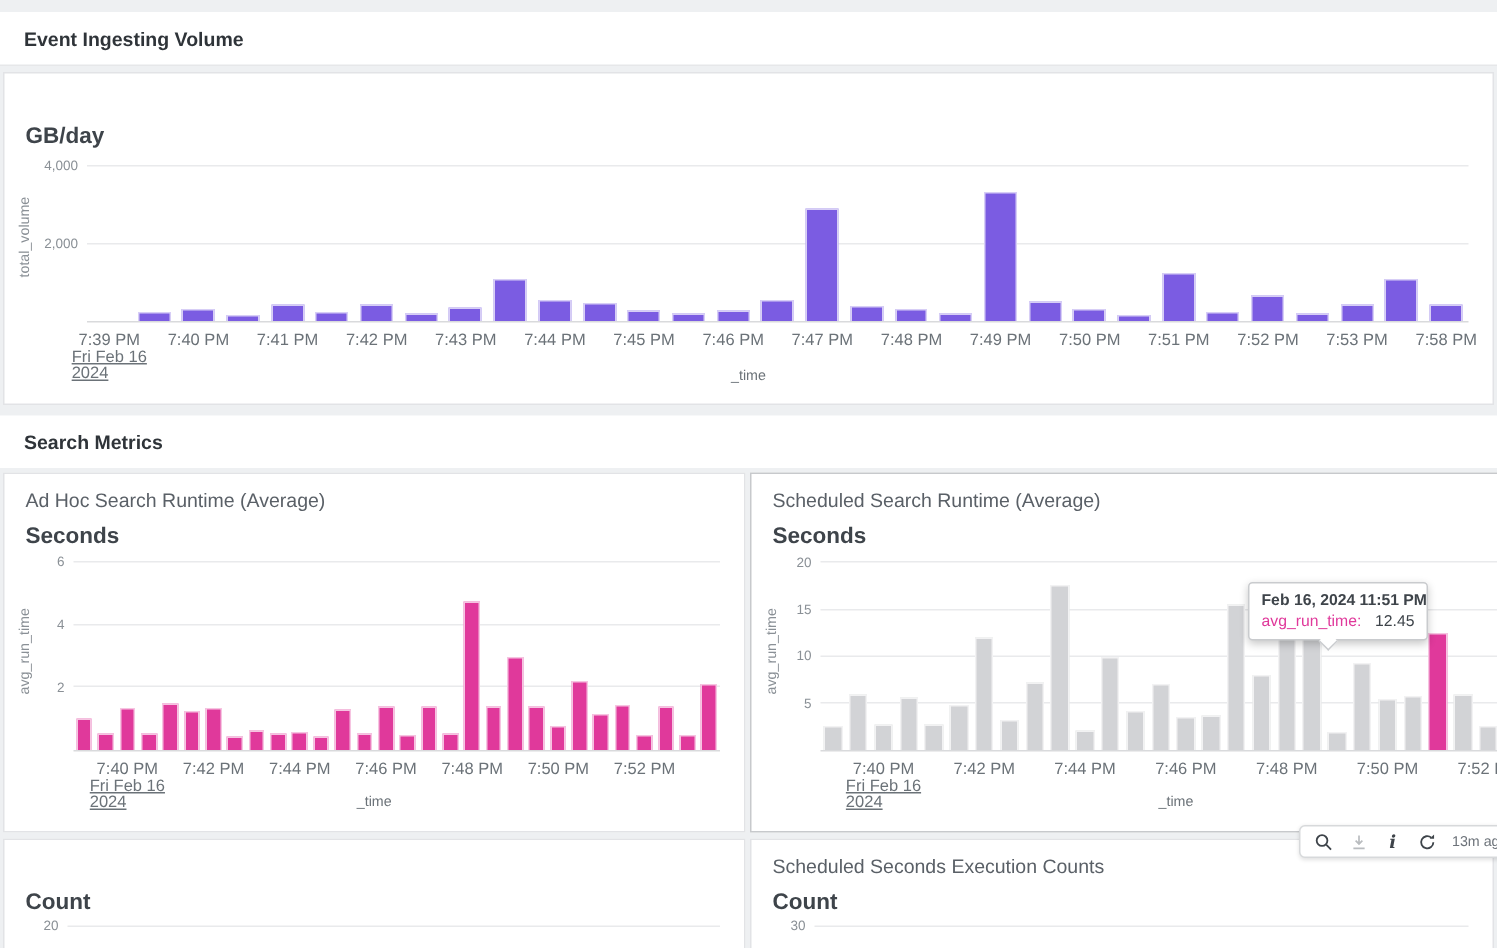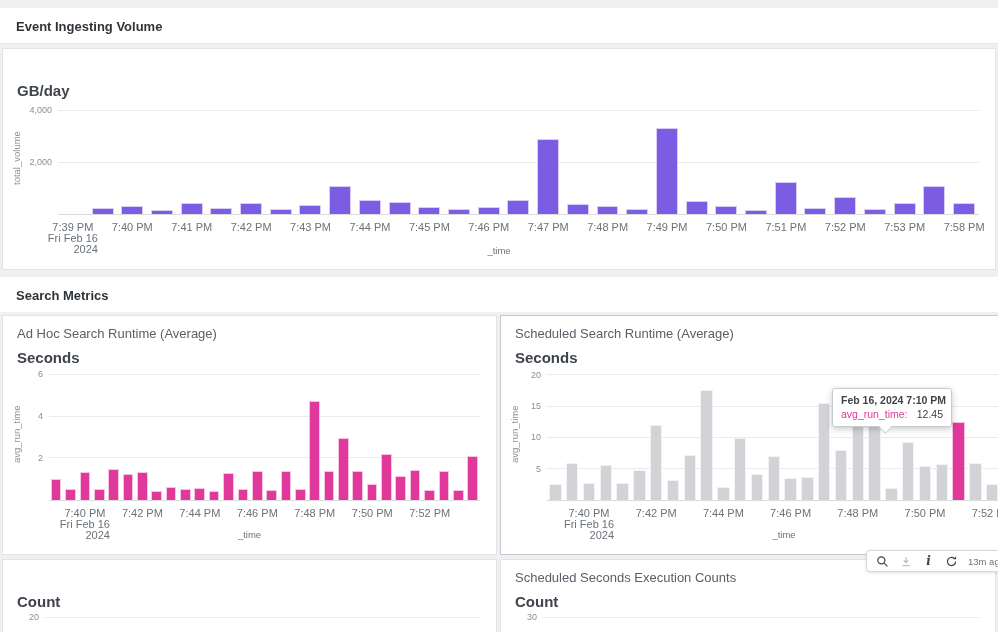--- a/index.html
+++ b/index.html
@@ -40,21 +40,21 @@
   .p3 .plot, .p3 .ygutter, .p3 .ytitle { height: 133px; }
   .p4 .plot, .p4 .ygutter, .p5 .plot, .p5 .ygutter { height: 120px; }
   .p4 .plot, .p5 .plot { border-bottom: none; }
   .gline { position: absolute; left: 0; right: 0; height: 1px; background: #e9eaec; }
   .bars { position: absolute; left: 0; right: 0; top: 0; bottom: 0; display: flex; align-items: flex-end; }
   .slot { flex: 1; display: flex; align-items: flex-end; justify-content: center; height: 100%; }
   .bar { width: 74%; border: 1px solid rgba(255,255,255,0.7); border-bottom: none; }
   .ticks { position: absolute; top: 100%; left: 0; right: 0; height: 46px; }
   .tick { position: absolute; transform: translateX(-50%); padding-top: 7px;
     font-size: 11px; color: #6b7278; line-height: 11px; white-space: nowrap; text-align: center; }
-  .tick .sub { text-align: right; }
+  .tick .sub { text-align: left; text-decoration: underline; }
   .xtitle { position: absolute; left: 0; right: 0; text-align: center;
     font-size: 9.5px; color: #6b7278; }
   .p1 .xtitle { bottom: 13px; } .p2 .xtitle, .p3 .xtitle { bottom: 14px; }
 
   .tooltip { position: absolute; left: 832px; top: 388px; width: 120px; z-index: 30;
     background: #fff; border: 1px solid #c9cbce; border-radius: 3px;
     box-shadow: 0 2px 6px rgba(0,0,0,0.22); }
   .tt-title { font-size: 10.5px; font-weight: 600; color: #3e444a; padding: 5px 8px 2px; white-space: nowrap; }
   .tt-row { display: flex; justify-content: space-between; padding: 0 8px 6px; font-size: 10.5px; }
   .tt-field { color: #e0399b; text-align: right; }
@@ -615,21 +615,21 @@
             <div class="slot"></div>
             <div class="slot"></div>
           </div>
         </div>
 
     </div>
   </div>
 </section>
 
 <div class="tooltip">
-  <div class="tt-title">Feb 16, 2024 7:10 PM</div>
+  <div class="tt-title">Feb 16, 2024 11:51 PM</div>
   <div class="tt-row">
     <span class="tt-field">avg_run_time:</span>
     <span class="tt-value">12.45</span>
   </div>
   <div class="tt-arrow"></div>
 </div>
 
 <div class="toolbar">
   <button class="tb" title="">
     <svg width="13" height="13" viewBox="0 0 16 16">

